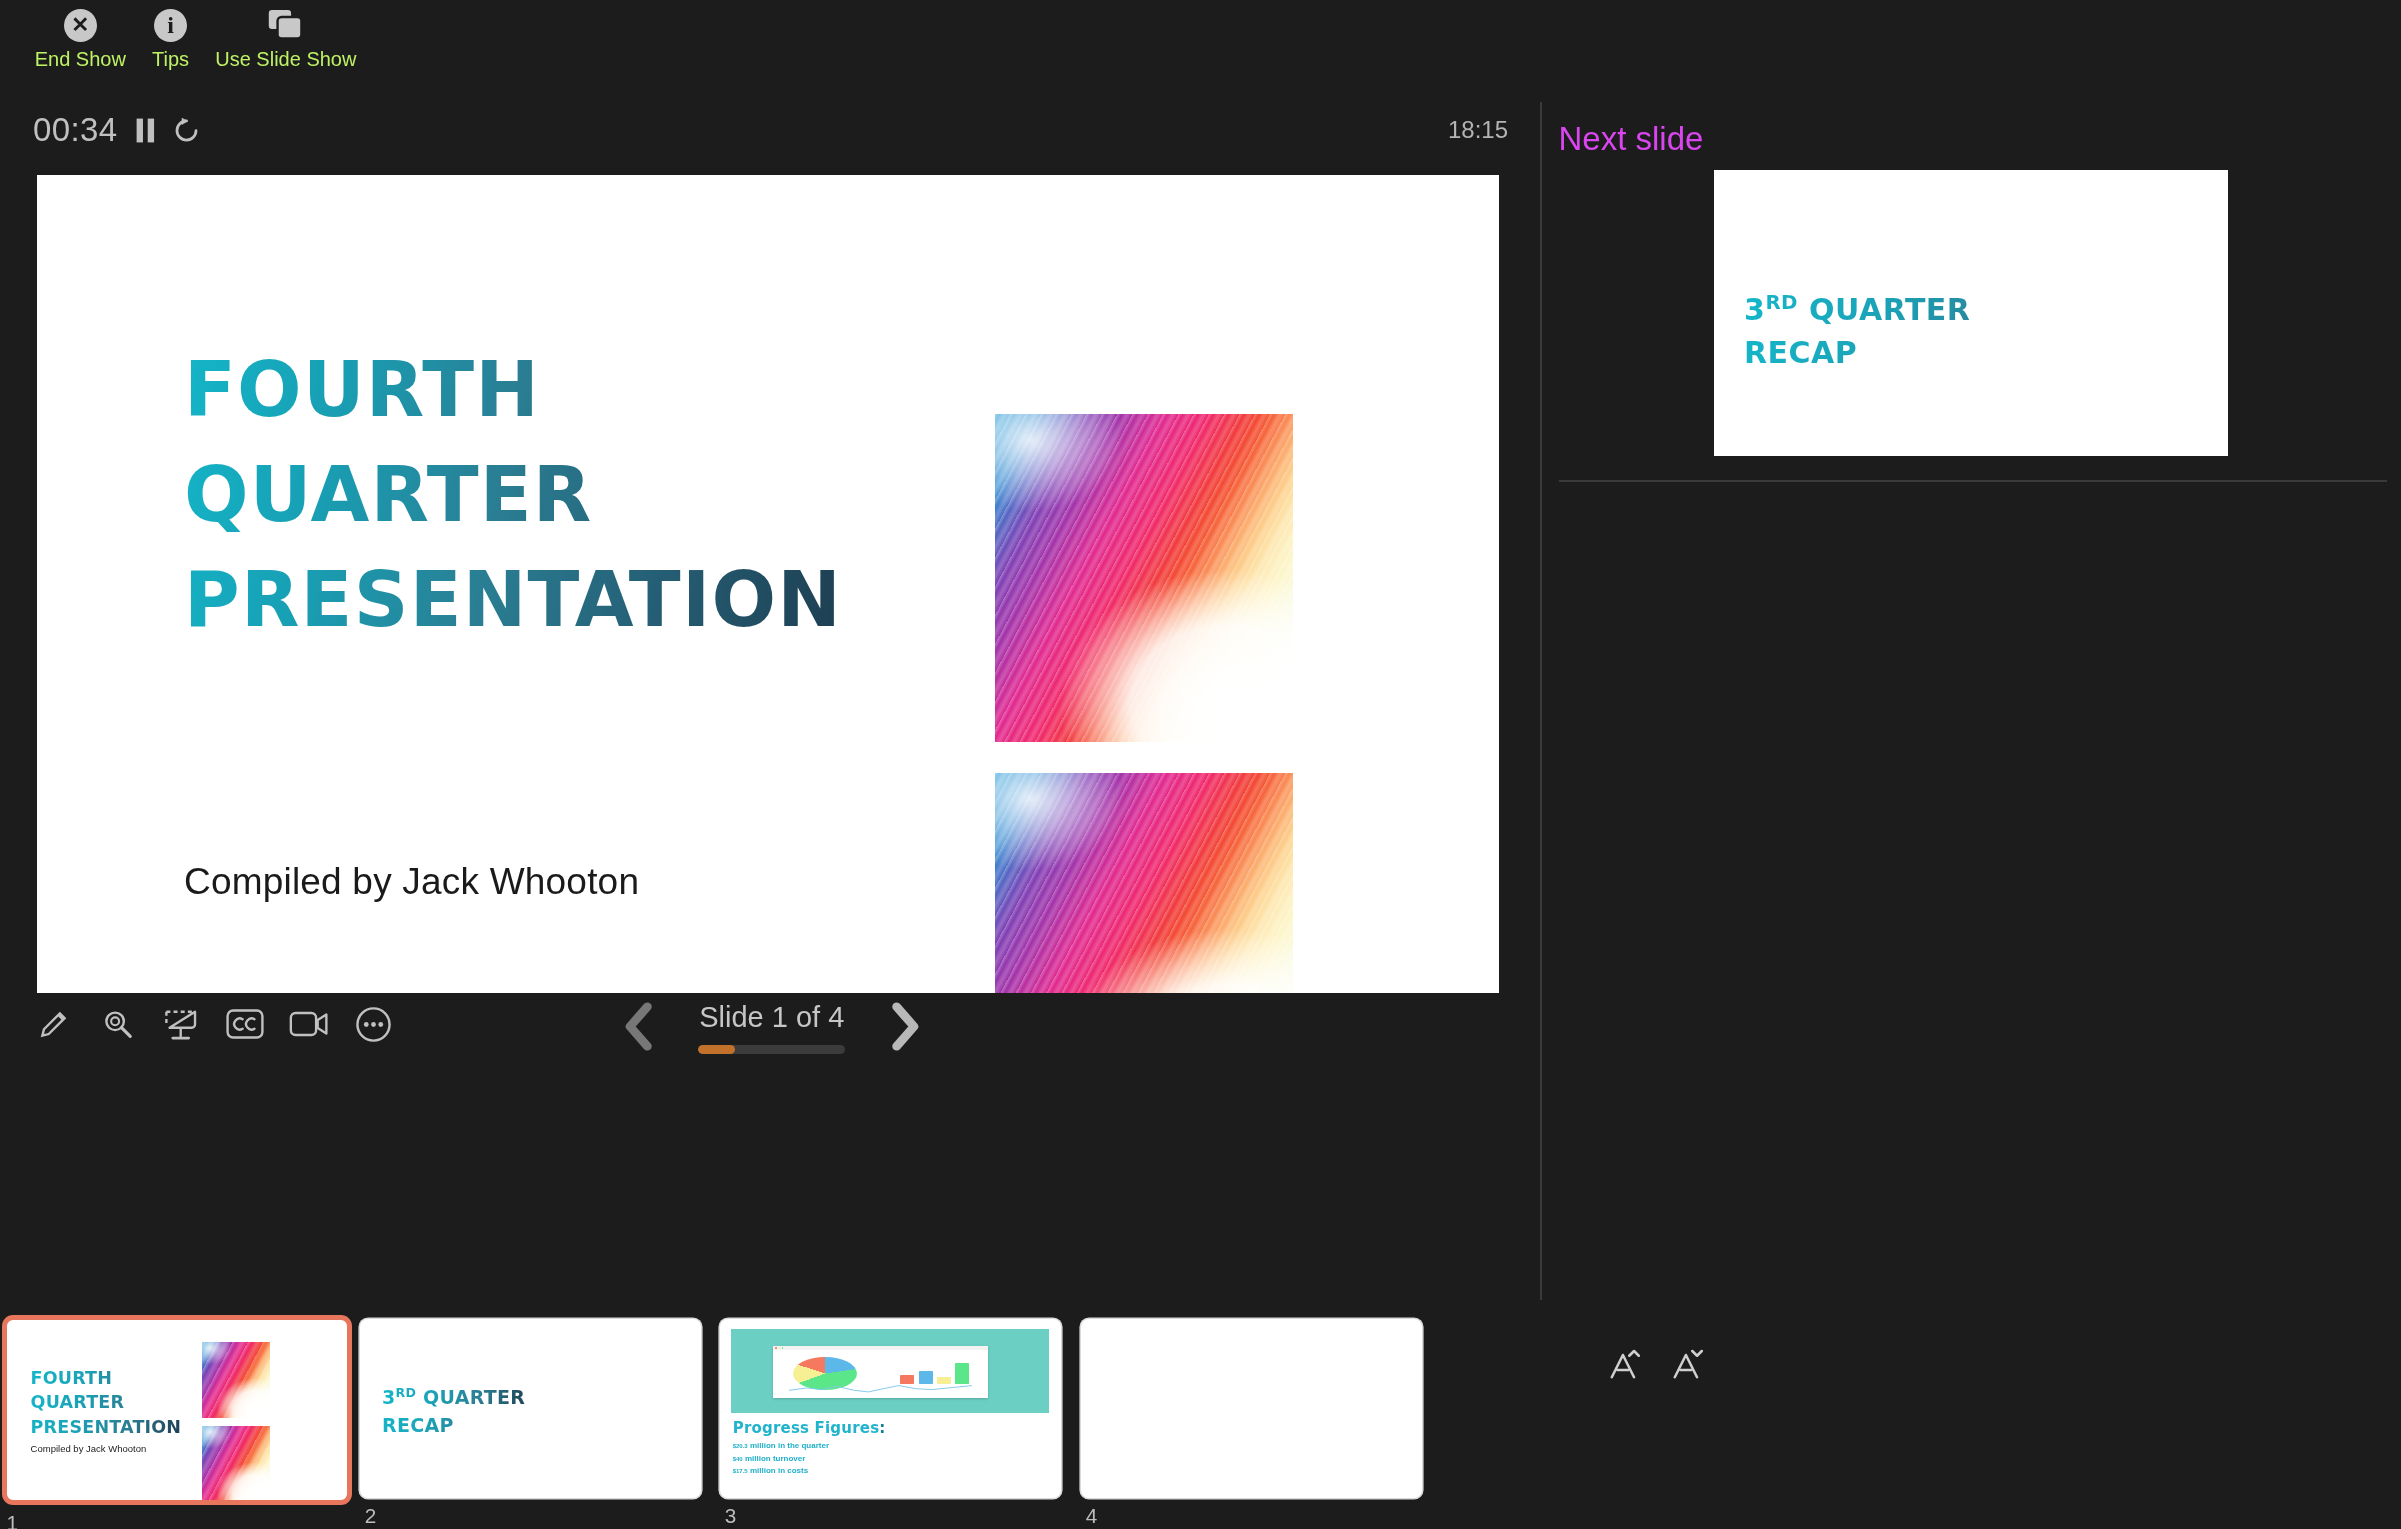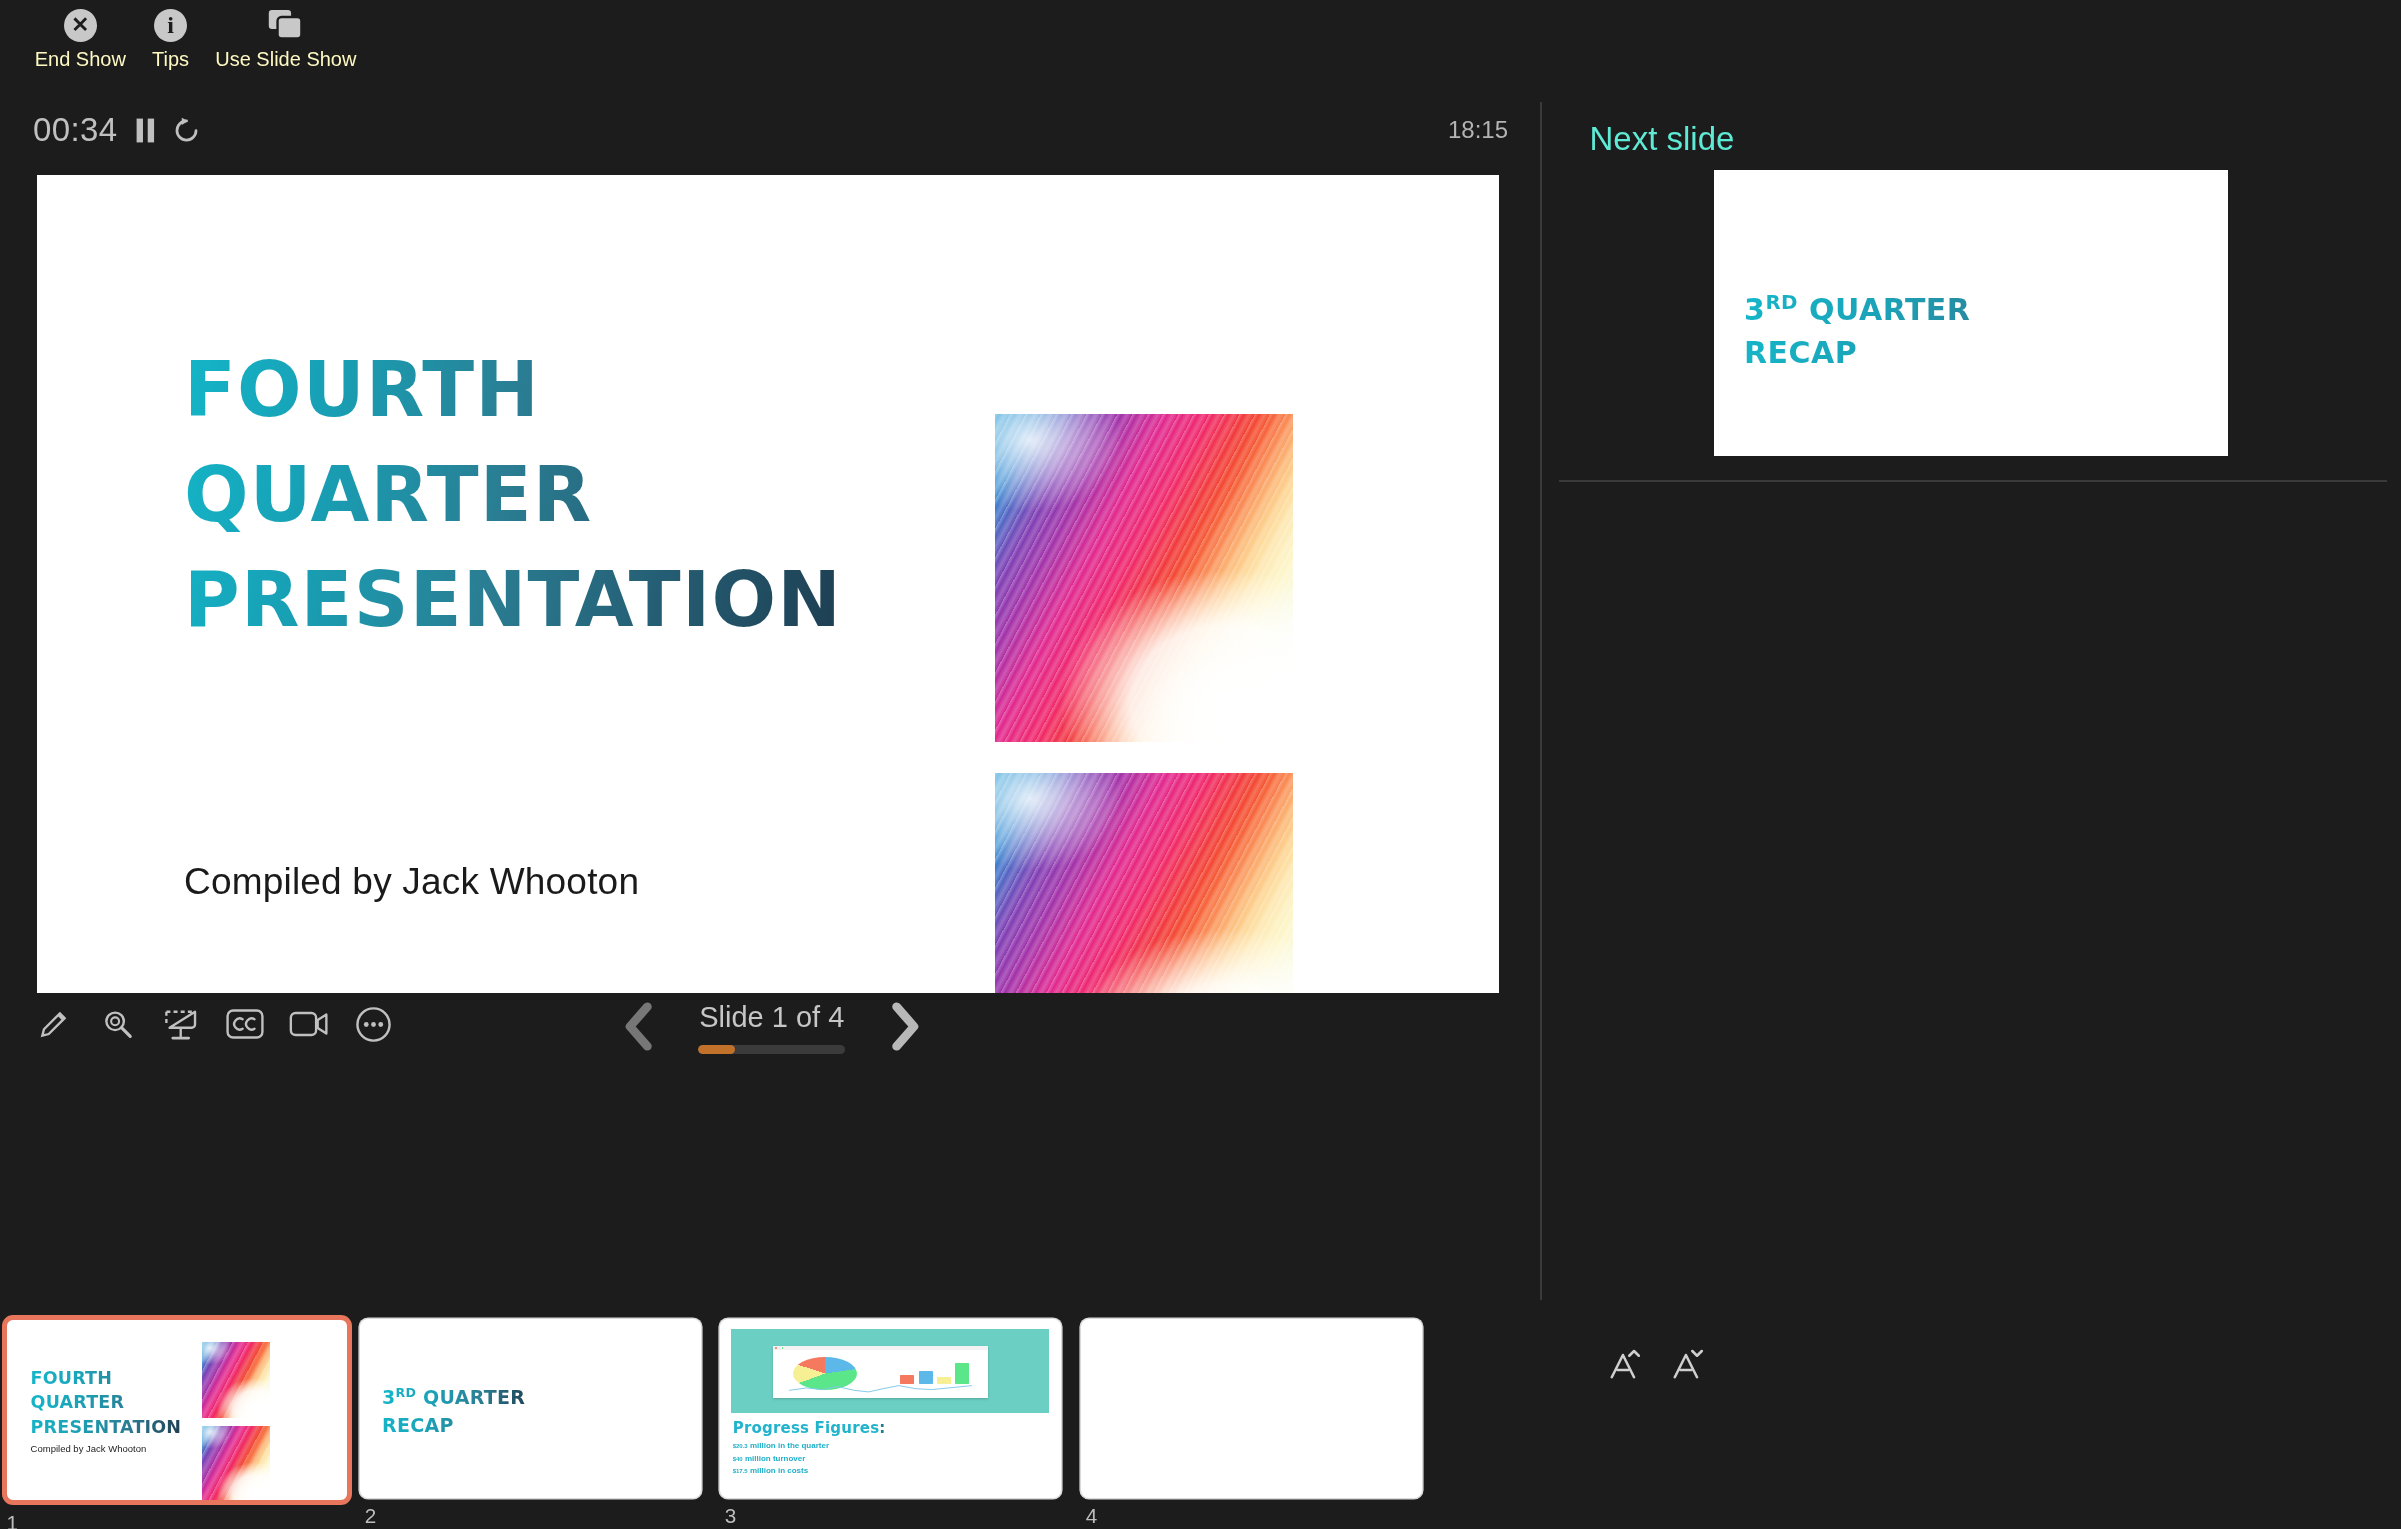--- a/index.html
+++ b/index.html
@@ -15,21 +15,21 @@
   #top-toolbar {
     position: absolute; left: 0; top: 0; width: 1540px; height: 95px;
     display: flex; align-items: flex-start; padding-left: 22px; gap: 0;
   }
   .tb-item {
     display: flex; flex-direction: column; align-items: center;
     justify-content: flex-start; padding: 6.4px 12.7px 0 12.7px; cursor: default;
     min-width: 64px;
   }
   .tb-glyph { height: 38px; display: flex; align-items: center; justify-content: center; }
-  .tb-label { color: #fef9c3; font-size: 20px; margin-top: 3.2px; white-space: nowrap; }
+  .tb-label { color: #bef264; font-size: 20px; margin-top: 3.2px; white-space: nowrap; }
   .circle-icon {
     width: 33px; height: 33px; border-radius: 50%;
     background: #c8c8c8; color: #1c1c1c;
     display: flex; align-items: center; justify-content: center;
     font-size: 21.5px; font-weight: bold; line-height: 1;
   }
   .circle-icon.info { font-family: "Liberation Serif", serif; font-size: 24px; font-style: normal; }
 
   
   #timer-bar {
@@ -98,21 +98,21 @@
   #nav-center { display: flex; flex-direction: column; align-items: center; gap: 11px; width: 199px; }
   #slide-counter { color: #c6c6c6; font-size: 29px; white-space: nowrap; }
   #slide-progress-track {
     width: 147px; height: 8.8px; background: #3b3b3b; border-radius: 4.8px; overflow: hidden;
   }
   #slide-progress-fill { height: 100%; background: #c2712a; border-radius: 4.8px; }
 
   
   #sidebar-divider { position: absolute; left: 1540px; top: 102px; width: 1.6px; height: 1198px; background: #3a3a3a; }
   #sidebar { position: absolute; left: 1541px; top: 102px; width: 860px; height: 1198px; }
-  #next-slide-label { position: absolute; left: 17.5px; top: 17.5px; color: #5eead4; font-size: 33px; margin-left: 31px; }
+  #next-slide-label { position: absolute; left: 17.5px; top: 17.5px; color: #d946ef; font-size: 33px; }
   #next-slide-preview {
     position: absolute; left: 173px; top: 68px; width: 514px; height: 286px;
     background: #fff; overflow: hidden;
   }
   #next-title {
     position: absolute; left: 30px; top: 119px; width: 446px;
     font-family: "DejaVu Sans", sans-serif;
     font-weight: bold; font-size: 30px; line-height: 1.42; letter-spacing: 0.5px;
     background: linear-gradient(100deg, #15b6c9 0%, #1ba3b8 30%, #2b7e93 62%, #1f3f52 100%);
     -webkit-background-clip: text; background-clip: text;

